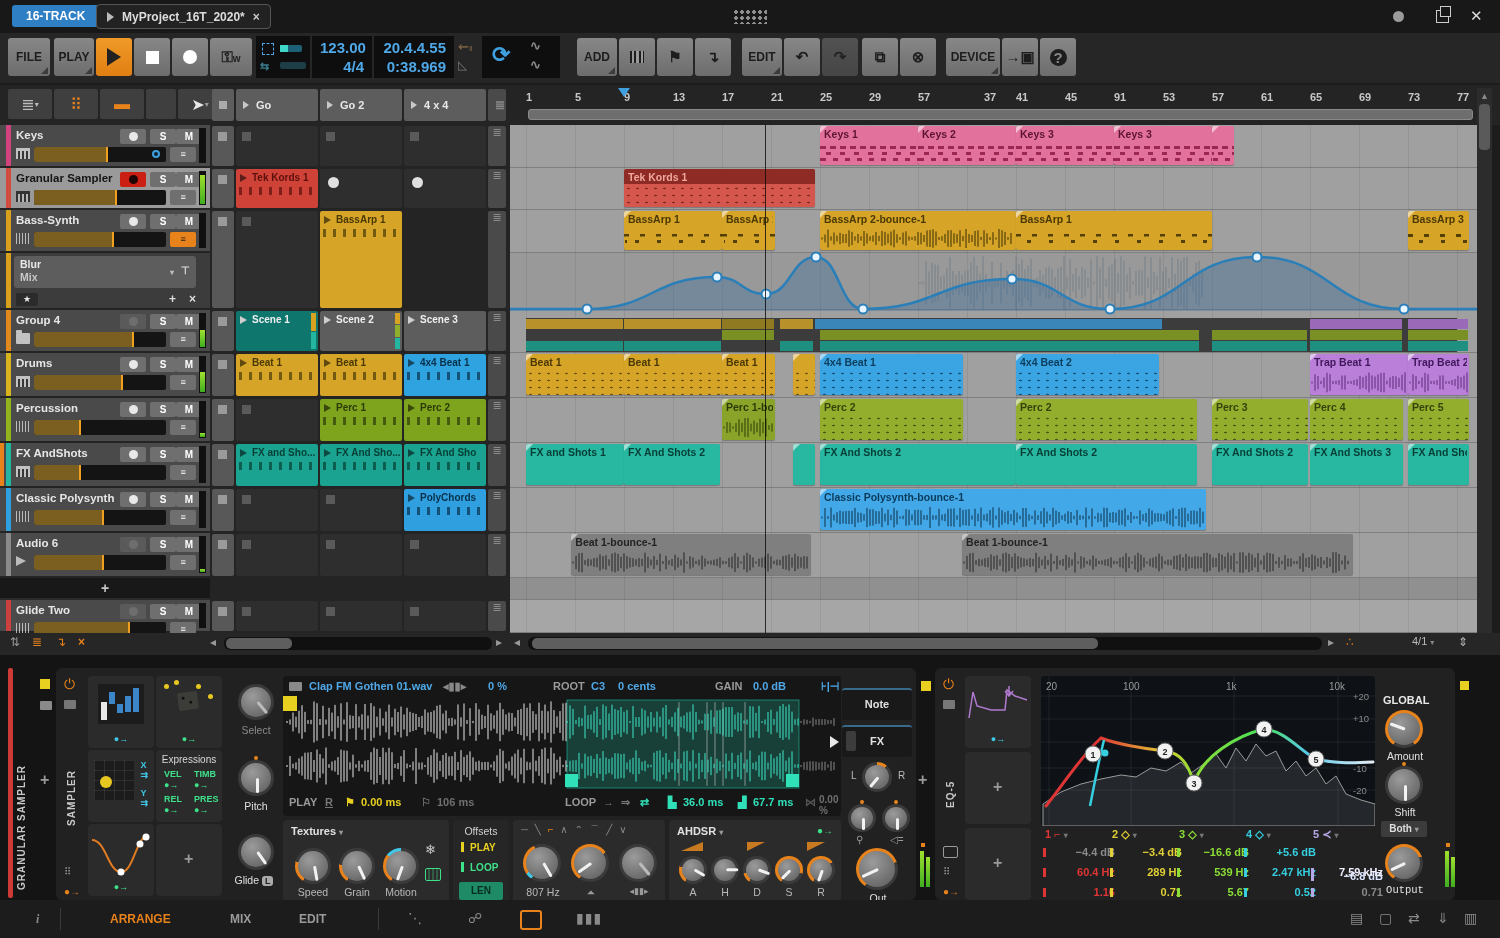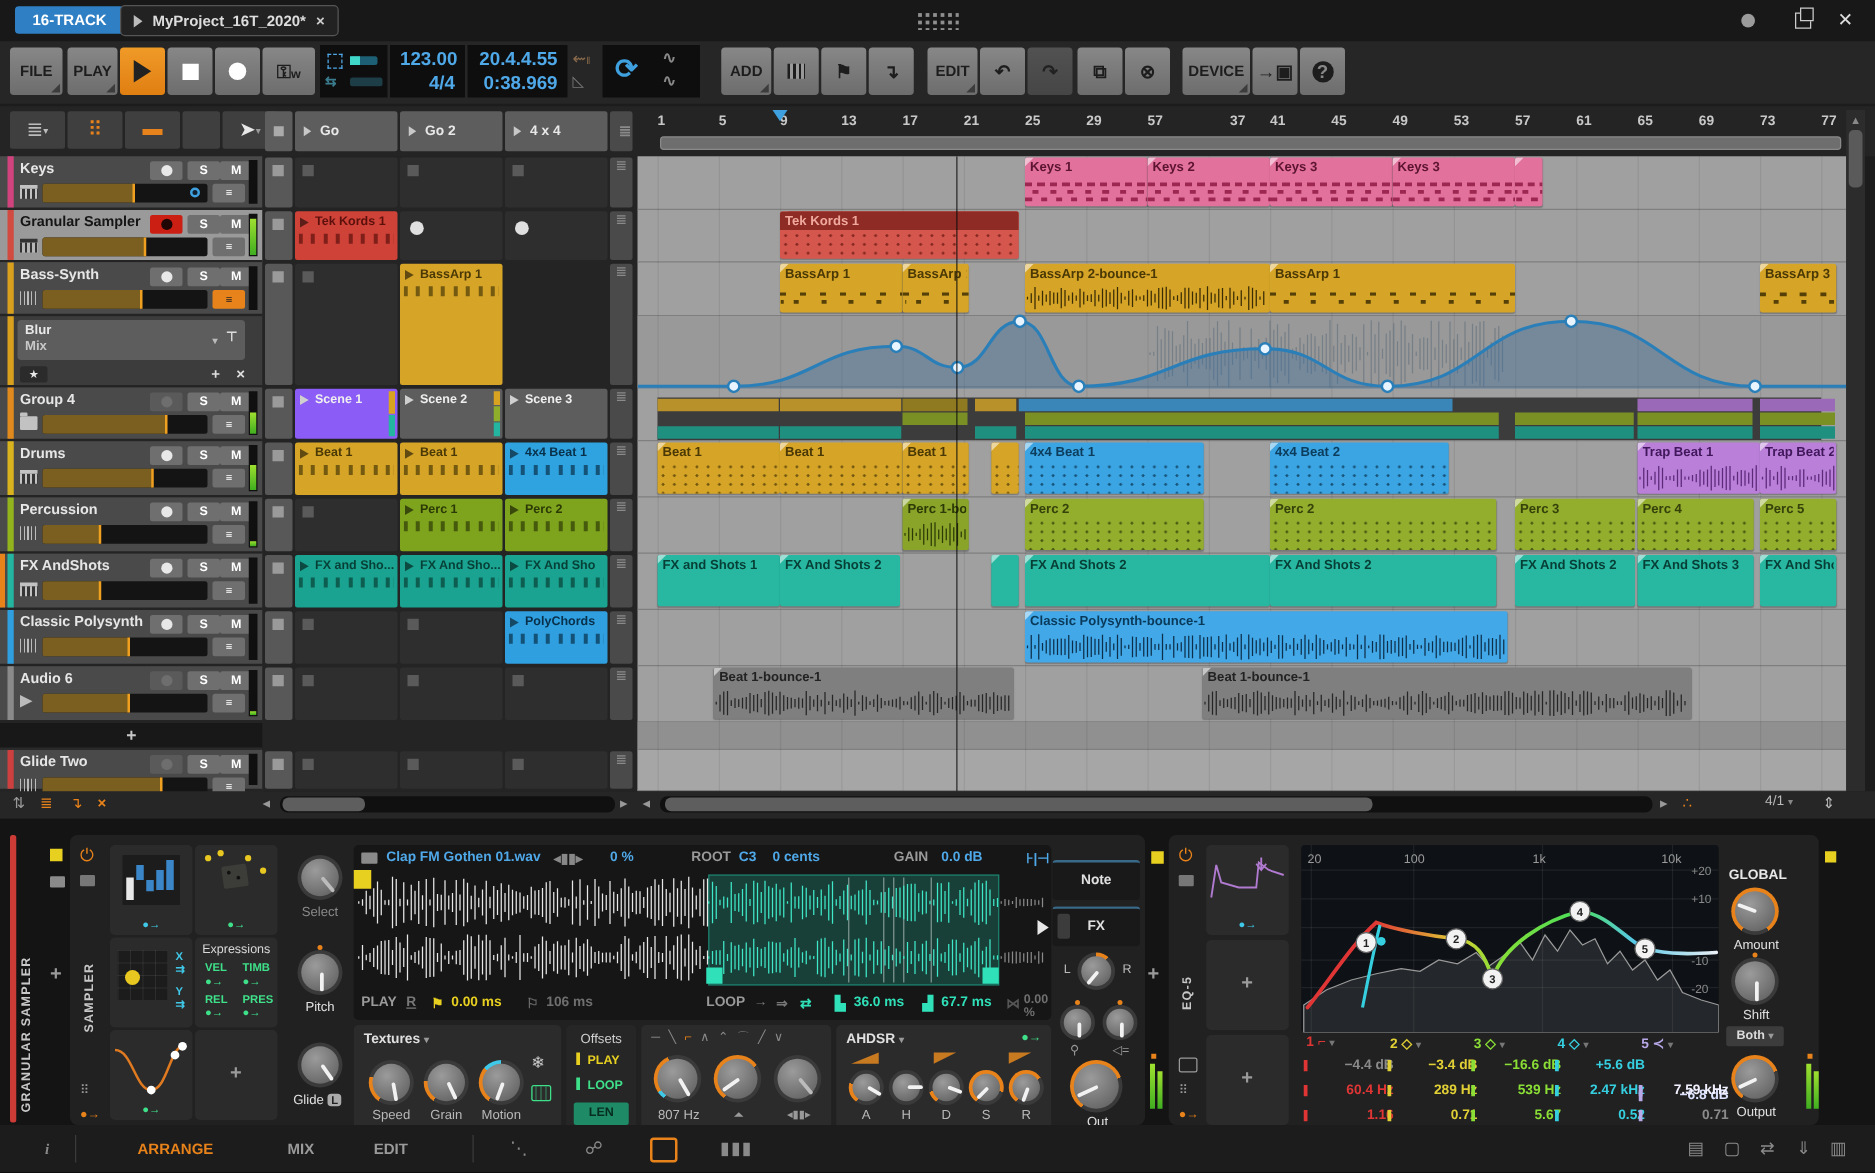--- a/index.html
+++ b/index.html
@@ -471,21 +471,21 @@
           <span class="ct"></span>
           <span class="cl">BassArp 1</span>
           <div style="position: absolute; left: 3px; right: 3px; top: 18px; height: 8px; opacity: 0.7; background: repeating-linear-gradient(90deg, rgb(74, 56, 6) 0px, rgb(74, 56, 6) 3px, transparent 3px, transparent 10px) 0% 0% / 100% 2px repeat-y;"></div>
         </div>
         <div class="cell" style="left: 278px; width: 18px; background: rgb(74, 74, 74); color: rgb(138, 138, 138); font-size: 11px; text-align: center;">≣</div>
       </div>
       <div class="lrow" style="top: 185px; height: 43px;">
         <div class="cell stopcol" style="left: 2px; width: 22px;">
           <div class="sq"></div>
         </div>
-        <div class="cell clipcell" style="left: 26px; width: 82px; background: #8b5cf6;">
+        <div class="cell clipcell" style="left: 26px; width: 82px; background: #0f766e;">
           <span class="ct" style="border-left-color:#cfcfcf;"></span>
           <span class="cl" style="color:#efefef;">Scene 1</span>
           <div class="minibars">
             <i style="background: rgb(217, 163, 34);"></i>
             <i style="background: rgb(35, 181, 160);"></i>
           </div>
         </div>
         <div class="cell clipcell" style="left: 110px; width: 82px; background: rgb(93, 93, 93);">
           <span class="ct" style="border-left-color:#cfcfcf;"></span>
           <span class="cl" style="color:#efefef;">Scene 2</span>
@@ -617,21 +617,21 @@
       <div class="tick" style="left: 114px;">9</div>
       <div class="tick" style="left: 163px;">13</div>
       <div class="tick" style="left: 212px;">17</div>
       <div class="tick" style="left: 261px;">21</div>
       <div class="tick" style="left: 310px;">25</div>
       <div class="tick" style="left: 359px;">29</div>
       <div class="tick" style="left: 408px;">57</div>
       <div class="tick" style="left: 474px; text-align: center;">37</div>
       <div class="tick" style="left: 506px;">41</div>
       <div class="tick" style="left: 555px;">45</div>
-      <div class="tick" style="left: 604px;">49</div>
+      <div class="tick" style="left: 604px;">91</div>
       <div class="tick" style="left: 653px;">53</div>
       <div class="tick" style="left: 702px;">57</div>
       <div class="tick" style="left: 751px;">61</div>
       <div class="tick" style="left: 800px;">65</div>
       <div class="tick" style="left: 849px;">69</div>
       <div class="tick" style="left: 898px;">73</div>
       <div class="tick" style="left: 947px;">77</div>
       <div class="loopbar"></div>
       <div class="playmark" style="left: 108px; border-top-color: rgb(63, 160, 224);"></div>
     </div>
@@ -1246,21 +1246,21 @@
           <div class="face"></div>
           <div class="ptr" style="transform:rotate(0deg);"></div>
           <i class="abs" style="left:17px;top:-4px;width:4px;height:4px;border-radius:50%;background:#e8821a;"></i>
         </div>
       <div class="klabel" style="left:444px;top:138px;width:52px;color:#e0e0e0;">Shift</div>
       <div class="abs" style="left:446px;top:153px;width:46px;height:16px;background:#3c3c3c;border-radius:2px;text-align:center;line-height:16px;color:#ddd;font-size:10px;font-weight:bold;"><span>Both</span> <span style="color:#999;font-size:8px;">▾</span></div>
       <div class="knob" style="left:450px;top:176px;width:38px;height:38px;background:conic-gradient(from 215deg,#e8821a 0 215deg,#3a3a3a 215deg 290deg);">
           <div class="face"></div>
           <div class="ptr" style="transform:rotate(65deg);"></div>
         </div>
-      <div class="klabel" style="left:444px;top:216px;width:52px;color:#e0e0e0;">Output</div>
+      <div class="klabel" style="left:444px;top:216px;width:52px;color:#e0e0e0;font-family:Liberation Mono, monospace;">Output</div>
     </div>
     <div class="abs" style="left:1460px;top:26px;width:9px;height:9px;background:#e8d020;"></div>
     <div class="abs" style="left:1445px;top:196px;width:4px;height:36px;background:linear-gradient(#9fe030,#3fae20);"></div>
     <div class="abs" style="left:1451px;top:202px;width:4px;height:30px;background:linear-gradient(#9fe030,#3fae20);"></div>
     <div class="abs" style="left:1446px;top:188px;width:4px;height:4px;background:#e8821a;"></div>
   </div>
 
   <div id="statusbar">
     <div class="sb-item" style="left:36px;color:#8a8a8a;font-style:italic;font-family:'Liberation Serif',serif;">i</div>
     <div class="abs" style="left:60px;top:8px;width:1px;height:22px;background:#3a3a3a;"></div>

